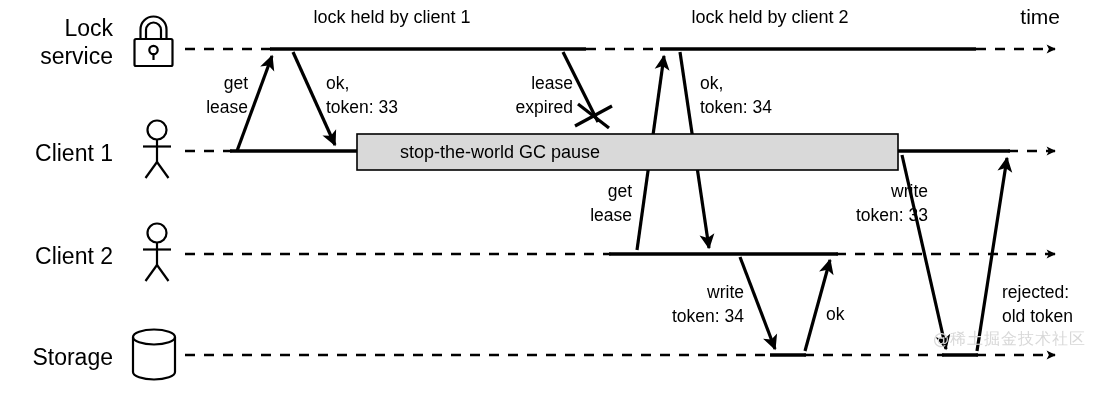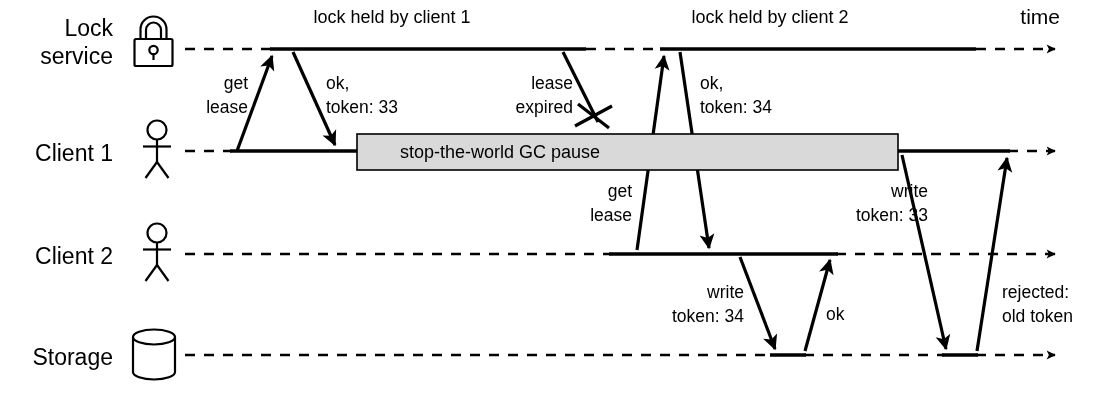--- a/index.html
+++ b/index.html
@@ -246,13 +246,14 @@
       <text class="msg" x="928" y="197" text-anchor="end">write</text>
       <text class="msg" x="928" y="221" text-anchor="end">token: 33</text>
     </g>
 
     <g>
       <text class="msg" x="1002" y="298" text-anchor="start">rejected:</text>
       <text class="msg" x="1002" y="322" text-anchor="start">old token</text>
     </g>
   </svg>
 
+  <div class="watermark">@稀土掘金技术社区</div>
 </div>
 
 </body></html>

